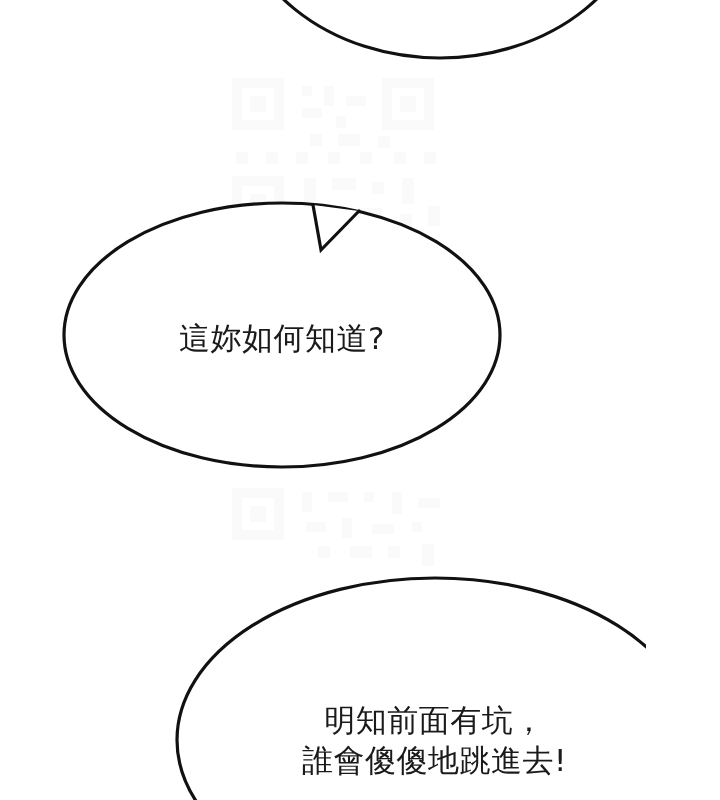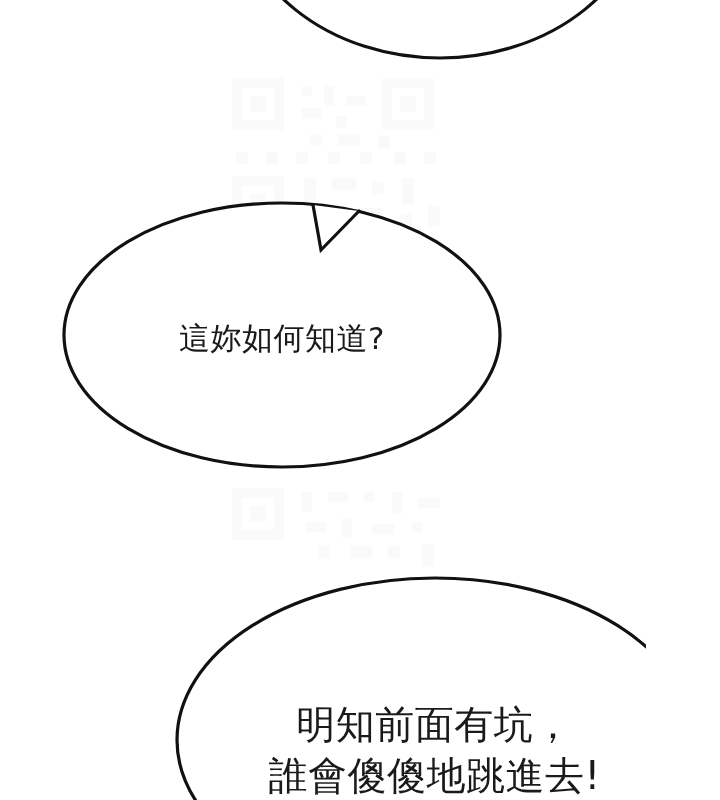--- a/index.html
+++ b/index.html
@@ -51,21 +51,21 @@
   #bubble-text-middle {
     left: 64px;
     top: 318px;
     width: 436px;
     font-size: 31px;
   }
   #bubble-text-bottom {
     left: 177px;
     top: 700px;
     width: 515px;
-    font-size: 39px;
+    font-size: 31px;
   }
   #bubble-text-top {
     left: 235px;
     top: 0px;
     width: 410px;
     font-size: 31px;
   }
 </style>
 </head>
 <body>

